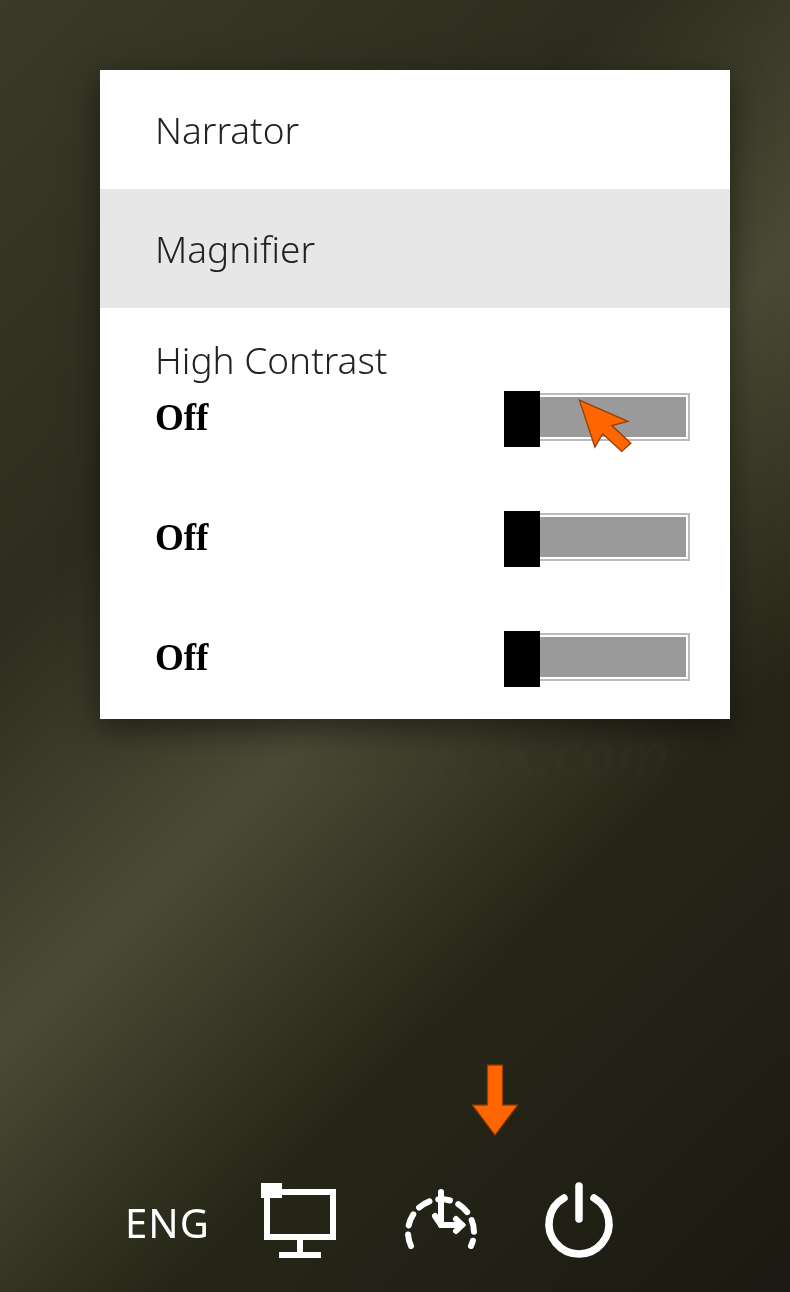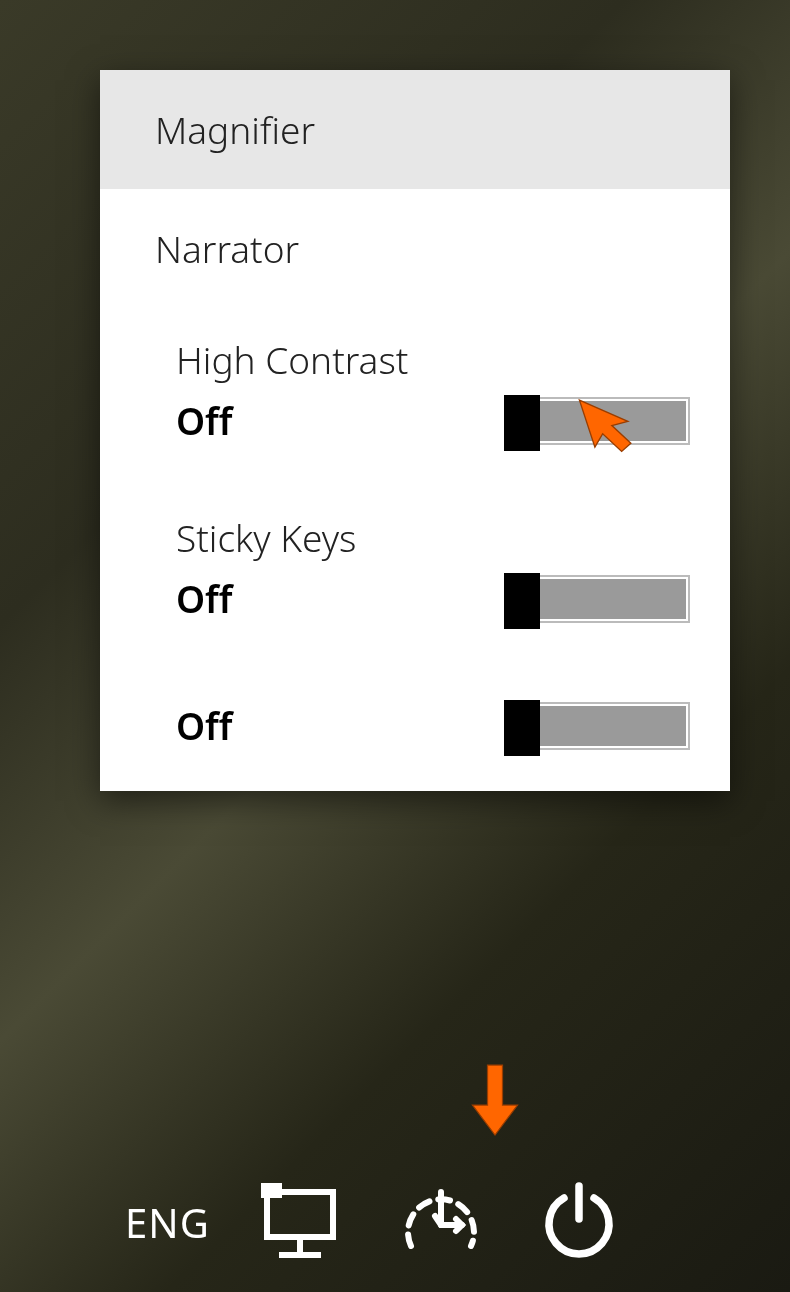--- a/index.html
+++ b/index.html
@@ -22,23 +22,23 @@
   }
   .item {
     padding:34px 55px;
     font-size:37px;
     font-weight:300;
     color:#222;
     cursor:pointer;
     position:relative;
   }
   .item.sel { background:#e7e7e7; }
-  .toggle-item { padding:26px 42px 40px 55px;margin-left:21px; }
+  .toggle-item { padding:26px 42px 40px 55px; }
   .t-label { font-size:37px; font-weight:300; color:#222; }
-  .t-row { display:flex; align-items:center; justify-content:space-between; margin-top:10px; }
+  .t-row { display:flex; align-items:center; justify-content:space-between; margin-top:10px;font-family:Liberation Serif, serif; }
   .t-state { font-size:37px; font-weight:600; color:#000; }
   .toggle {
     width:180px; height:44px;
     background:#9a9a9a;
     border:2px solid #fff;
     outline:2px solid #bbb;
     position:relative;
     cursor:pointer;
   }
   .toggle .knob {
@@ -68,41 +68,40 @@
 </head>
 <body>
 
 <div class="wm">
     <span>PC</span>
   </div>
 <div class="wm2">risk.com</div>
 
 <div class="popup">
 
+  <div class="item">
+    <span>Narrator</span>
+  </div>
+
   <div class="item sel">
     <span>Magnifier</span>
-  </div>
-
-  <div class="item">
-    <span>Narrator</span>
   </div>
 
 
   <div class="toggle-item">
     <div class="t-label">High Contrast</div>
     <div class="t-row">
       <span class="t-state">Off</span>
       <div class="toggle">
           <div class="knob"></div>
         </div>
     </div>
   </div>
 
   <div class="toggle-item">
-    <div class="t-label">Sticky Keys</div>
     <div class="t-row">
       <span class="t-state">Off</span>
       <div class="toggle">
           <div class="knob"></div>
         </div>
     </div>
   </div>
 
   <div class="toggle-item">
     <div class="t-row">

